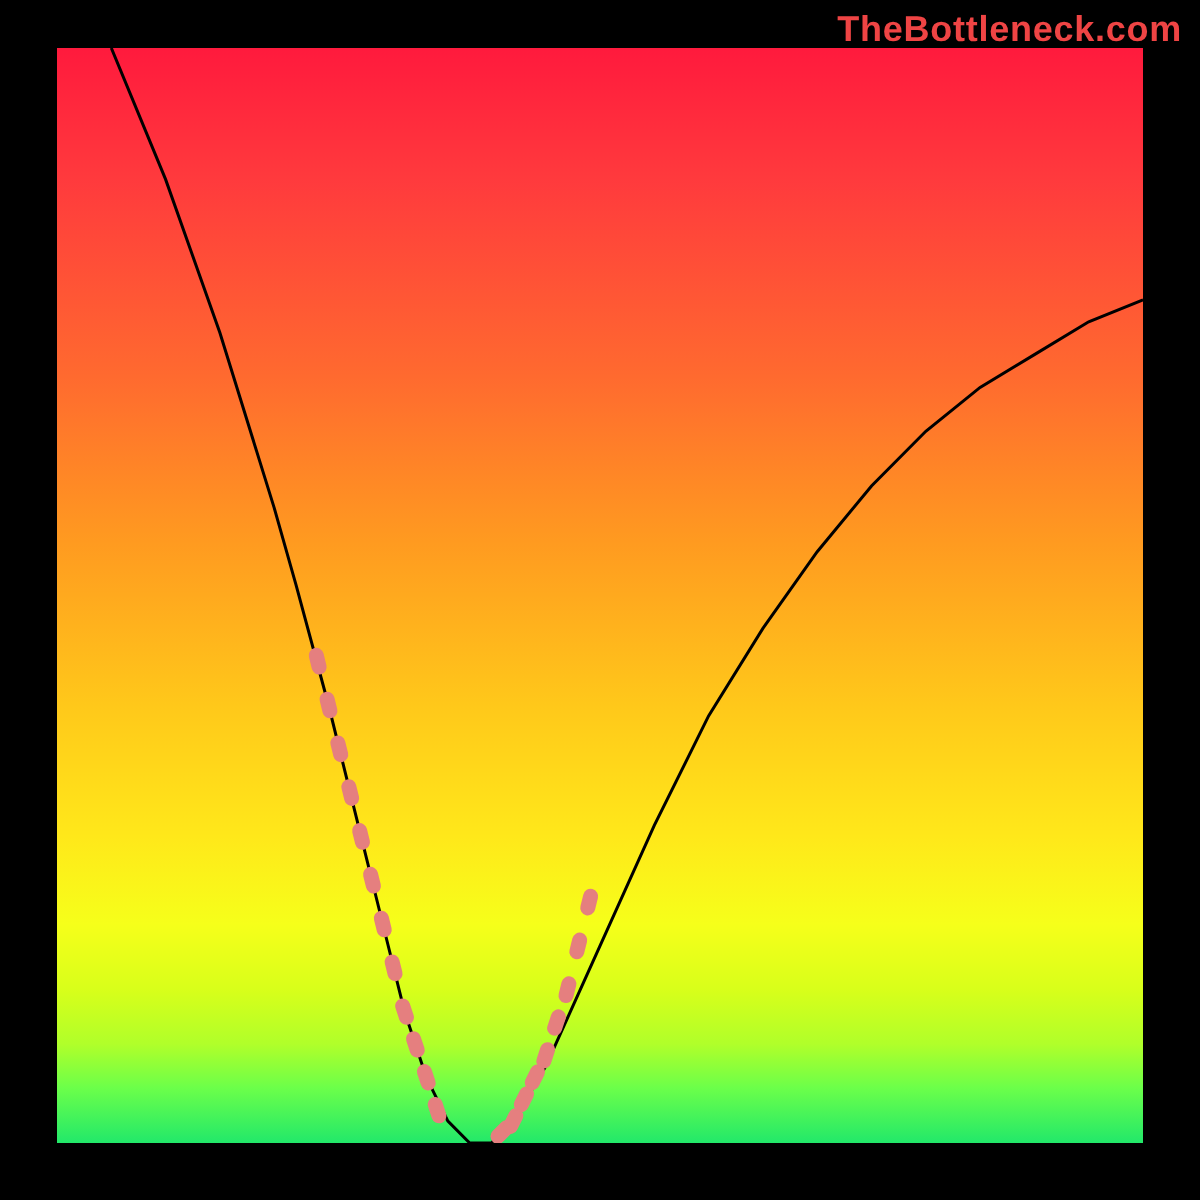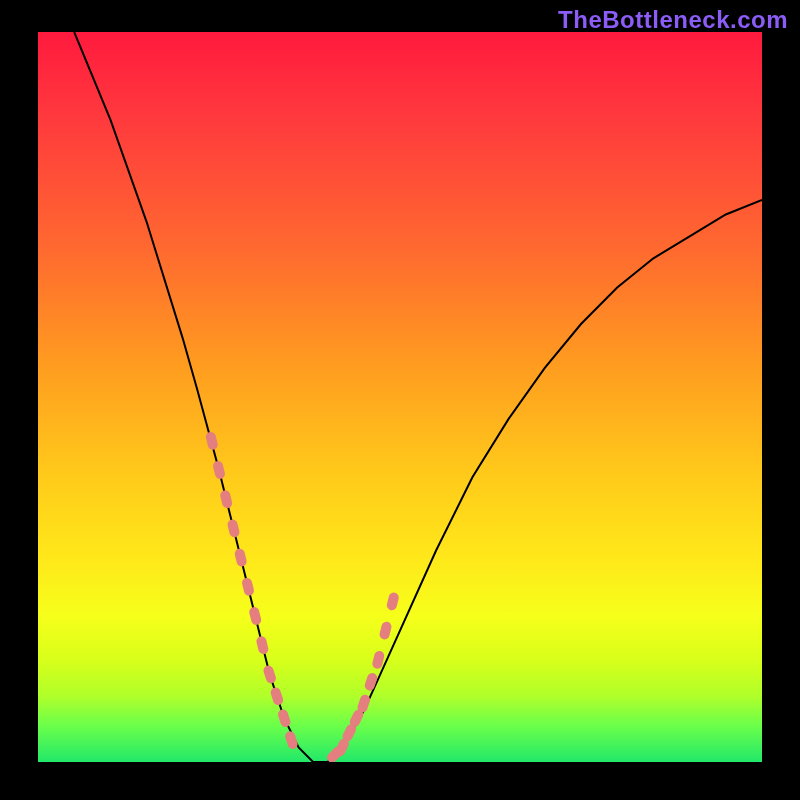--- a/index.html
+++ b/index.html
@@ -38,21 +38,21 @@
       #d8ff1a 86%,
       #b0ff2a 91%,
       #6bff4a 95%,
       #22e86a 100%
     );
   }
   .watermark {
     position: absolute;
     top: 6px;
     right: 12px;
-    color: #8b5cf6;
+    color: #ef4444;
     font-size: 24px;
     font-weight: 600;
     letter-spacing: 0.5px;
     user-select: none;
   }
   svg.curve {
     position: absolute;
     left: 0;
     top: 0;
     width: 724px;

